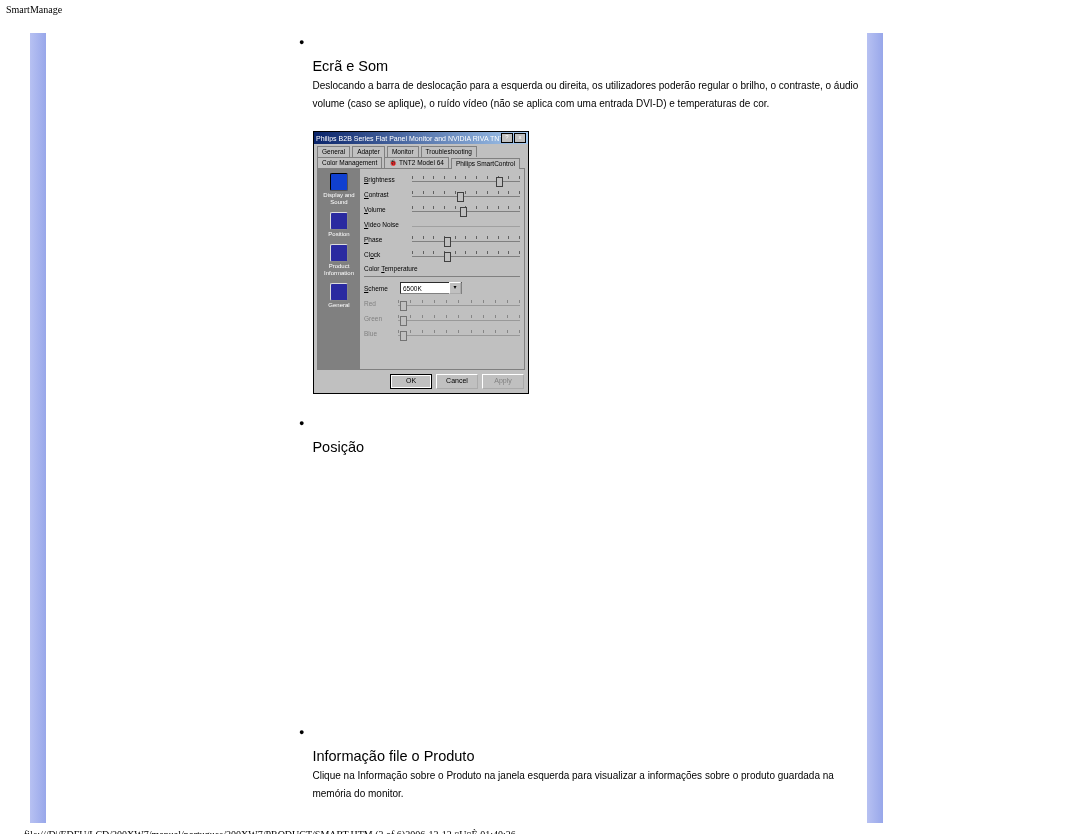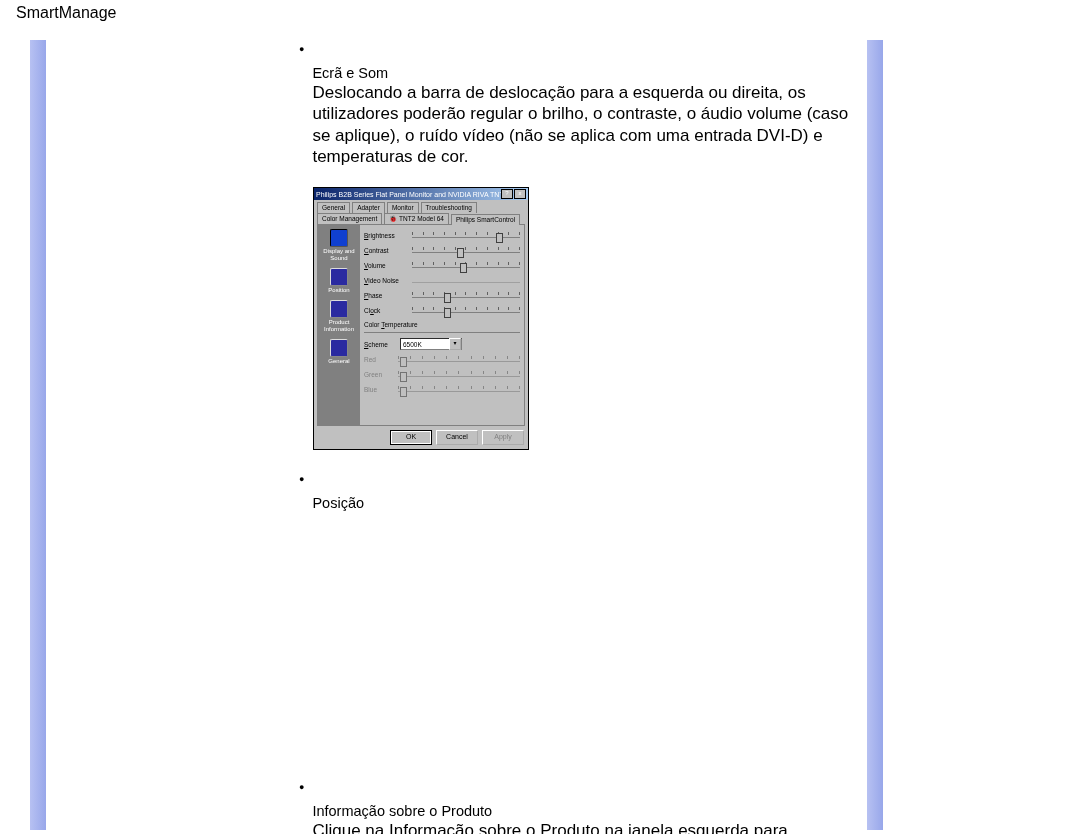--- a/index.html
+++ b/index.html
@@ -4,23 +4,24 @@
 <style>
   html, body {
     margin: 0;
     padding: 0;
     background: #ffffff;
     font-family: Arial, Helvetica, sans-serif;
     color: #000;
     width: 1080px;
   }
   .header-label {
-    font-size: 16px;
-    padding: 4px 0 0 16px;
+    font-size: 10px;
+    padding: 4px 0 0 6px;
     color: #000;
+    font-family: Liberation Serif, serif;
   }
   .page {
     display: flex;
     width: 1080px;
     box-sizing: border-box;
     padding: 6px 0 0 0;
   }
   .left-rail {
     width: 43px;
     flex: 0 0 43px;
@@ -70,21 +71,21 @@
     flex: 0 0 auto;
   }
   .bullet-text {
     max-width: 560px;
     margin-top: 24px;
   }
   .title-line {
     font-size: 14.5px;
   }
   .desc-line {
-    font-size: 17px;
+    font-size: 10px;
   }
   .screenshot-box {
     margin: 20px 0 20px 14px;
   }
   .spacer-large {
     height: 260px;
   }
 
   
   .win-dialog {
@@ -516,21 +517,21 @@
             <span class="title-line">Posição</span><br>
           </div>
         </div>
         <div class="spacer-large"></div>
       </li>
 
       <li>
         <div class="bullet-row">
           <div class="bullet-dot">●</div>
           <div class="bullet-text">
-            <span class="title-line">Informação sobre o Produto</span><br>
+            <span class="title-line">Informação file o Produto</span><br>
             <span class="desc-line">Clique na Informação sobre o Produto na janela esquerda para visualizar a informações sobre o produto guardada na memória do monitor.</span>
           </div>
         </div>
       </li>
 
     </ul>
   </div>
 
   <div class="right-rail">
     <div class="right-stripe"></div>

